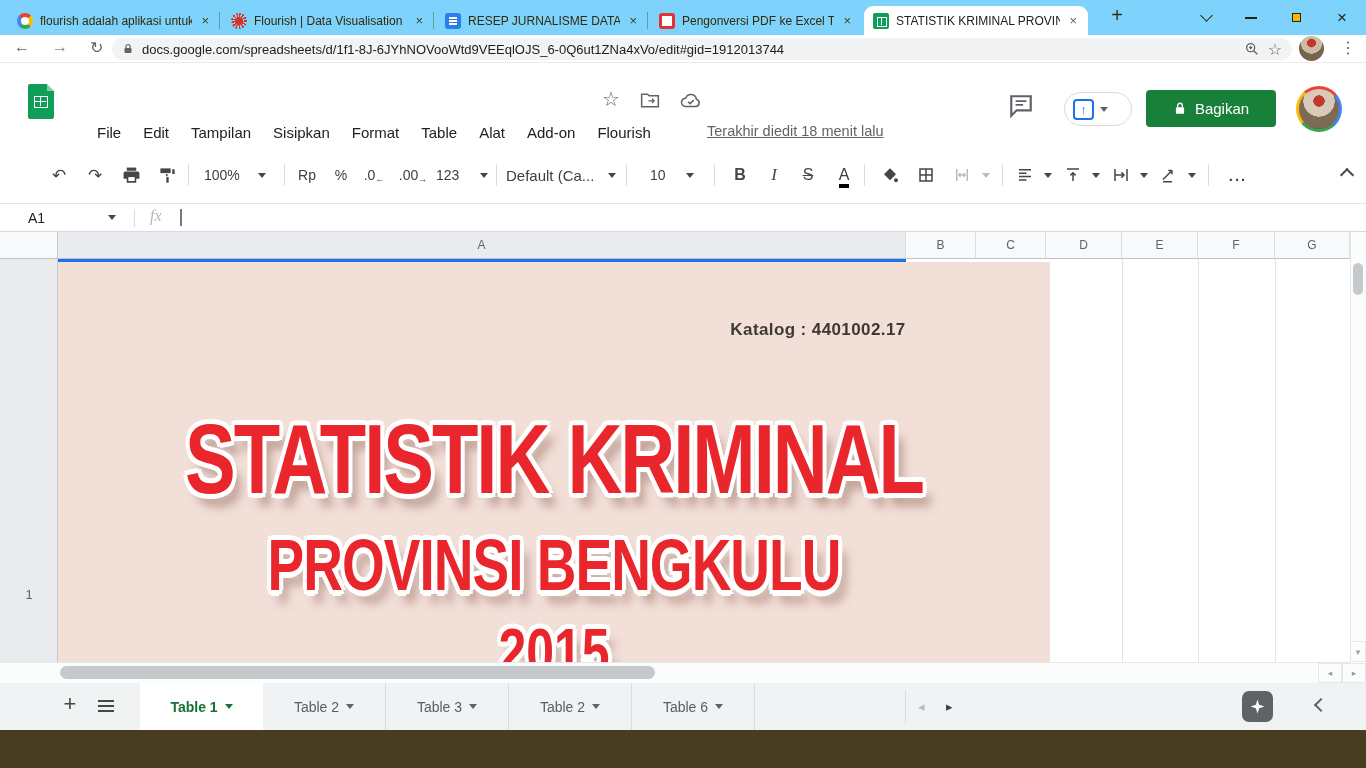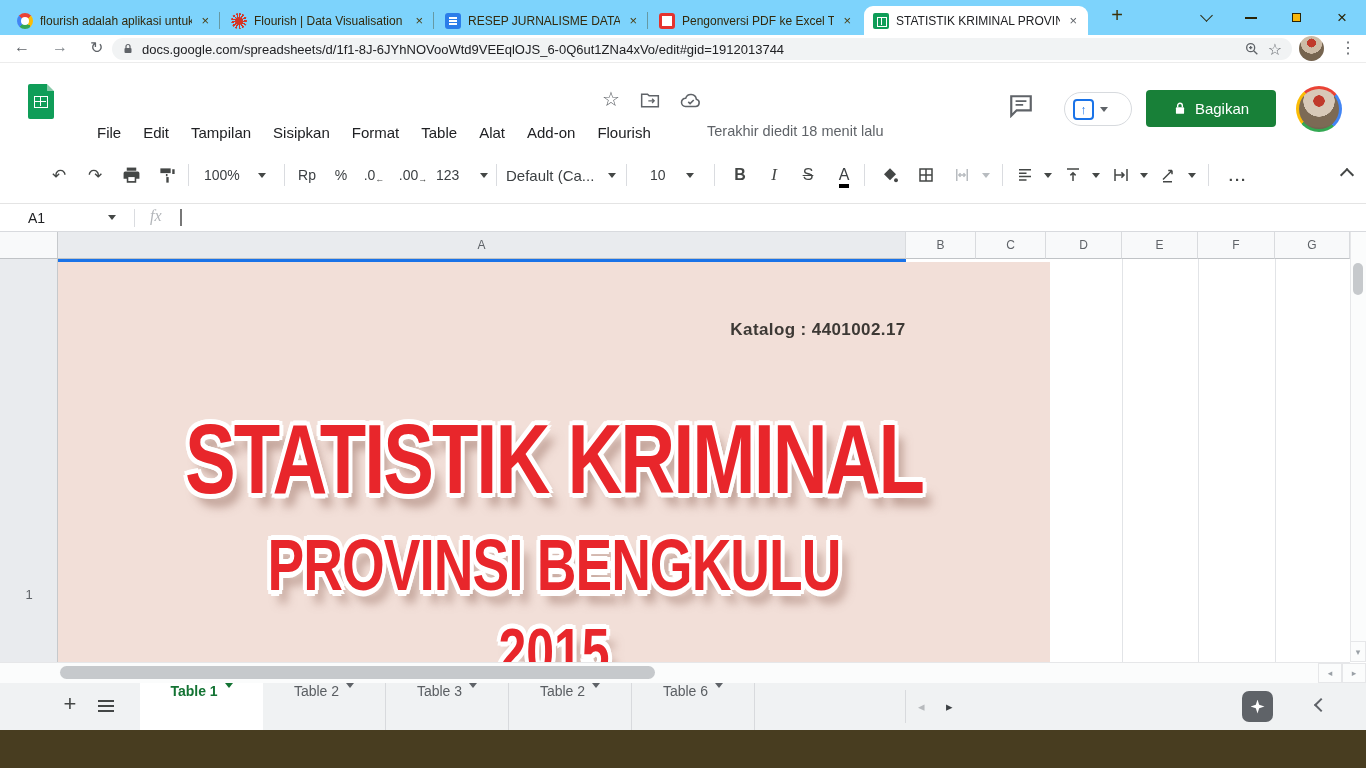--- a/index.html
+++ b/index.html
@@ -43,21 +43,21 @@
 .shicon{position:absolute;left:28px;top:21px;width:26px;height:35px;background:#0f9d58;border-radius:2px}
 .shicon::before{content:"";position:absolute;right:0;top:0;border-left:7px solid #87caa8;border-top:7px solid #fff;}
 .shicon i{position:absolute;left:6px;top:12px;width:14px;height:12px;border:1.5px solid #fff;display:block}
 .shicon i::before{content:"";position:absolute;left:4.5px;top:0;width:1.5px;height:9px;background:#fff}
 .shicon i::after{content:"";position:absolute;left:0;top:3.5px;width:11px;height:1.5px;background:#fff}
 .titlebox{position:absolute;left:80px;top:21px;height:30px;border:2px solid #1a73e8;border-radius:5px;background:#fff;display:flex;align-items:center;padding:0 2px}
 .titlesel{background:#1a73e8;color:#fff;font-size:19px;letter-spacing:.3px;padding:1px 3px;white-space:nowrap}
 .hic{position:absolute;color:#5f6368}
 .menus{position:absolute;left:86px;top:56px;height:27px;display:flex;align-items:center}
 .menus span{padding:0 11px;font-size:15px;color:#202124}
-.lastedit{position:absolute;left:707px;top:60px;font-size:14.5px;color:#5f6368;}
+.lastedit{position:absolute;left:707px;top:60px;font-size:14.5px;color:#5f6368;text-decoration:underline}
 .present{position:absolute;left:1064px;top:29px;width:68px;height:34px;border:1px solid #d7dade;border-radius:17px;background:#fff;display:flex;align-items:center;padding:0 8px;gap:6px}
 .pbox{width:21px;height:21px;border:2px solid #1a73e8;border-radius:4px;color:#1a73e8;font-weight:bold;font-size:13px;display:flex;align-items:center;justify-content:center}
 .bagikan{position:absolute;left:1146px;top:27px;width:130px;height:37px;background:#188038;border-radius:4px;color:#fff;display:flex;align-items:center;justify-content:center;gap:8px;font-size:15px}
 .avatar-lg{position:absolute;left:1296px;top:23px;width:46px;height:46px;border-radius:50%;background:conic-gradient(from -40deg,#ea4335 0 90deg,#4285f4 90deg 180deg,#34a853 180deg 270deg,#fbbc05 270deg 360deg)}
 .avatar-lg::after{content:"";position:absolute;inset:3px;border-radius:50%;background:radial-gradient(circle at 50% 30%,#c0392b 0 16%,#d8c9b8 17% 45%,#7c6a55 46% 75%,#4e4236 100%)}
 
 .toolbar{position:absolute;left:0;top:146px;width:1366px;height:58px;background:#fff;border-bottom:1px solid #e4e4e4}
 .ti{position:absolute;top:17px;height:24px;display:flex;align-items:center;justify-content:center;color:#444746;font-size:15px}
 .tsep{position:absolute;top:18px;width:1px;height:22px;background:#dadce0}
 .car{width:0;height:0;border-left:4px solid transparent;border-right:4px solid transparent;border-top:5px solid #444746;display:inline-block}
@@ -94,21 +94,21 @@
 .htrack{position:absolute;left:0;top:662px;width:1350px;height:21px;background:#fbfcfc;border-top:1px solid #e6e7e9}
 .hthumb{position:absolute;left:60px;top:666px;width:595px;height:13px;background:#c6c9cc;border-radius:7px}
 .vtrack{position:absolute;left:1350px;top:232px;width:16px;height:430px;background:#fbfcfc;border-left:1px solid #e6e7e9}
 .vthumb{position:absolute;left:1353px;top:263px;width:10px;height:32px;background:#c6c9cc;border-radius:5px}
 .sbtn{position:absolute;display:flex;align-items:center;justify-content:center;font-size:9px;color:#9aa0a6;background:#fbfcfc;border:1px solid #e6e7e9}
 
 .sheetbar{position:absolute;left:0;top:683px;width:1366px;height:47px;background:#f0f2f3}
 .addsheet{position:absolute;left:58px;top:8px;width:24px;text-align:center;font-size:22px;color:#444746}
 .allsheets{position:absolute;left:98px;top:17px;width:16px;height:12px;background:linear-gradient(#444746 0 2px,transparent 2px 5px,#444746 5px 7px,transparent 7px 10px,#444746 10px 12px)}
 .stabs{position:absolute;left:140px;top:0;height:47px;display:flex}
-.stab{width:123px;display:flex;align-items:flex-start;justify-content:center;gap:7px;font-size:14px;color:#5a5e62;border-right:1px solid #d8dadd}
+.stab{width:123px;display:flex;align-items:center;justify-content:center;gap:7px;font-size:14px;color:#5a5e62;border-right:1px solid #d8dadd}
 .stab.active{background:#fff;color:#137333;font-weight:bold;border-right:none}
 .snav{position:absolute;top:16px;font-size:13px}
 .explore{position:absolute;left:1242px;top:8px;width:31px;height:31px;background:#5f6368;border-radius:7px;display:flex;align-items:center;justify-content:center}
 .star4{width:14px;height:14px;background:#fff;clip-path:polygon(50% 0,62% 38%,100% 50%,62% 62%,50% 100%,38% 62%,0 50%,38% 38%)}
 .panelchev{position:absolute;left:1316px;top:17px;width:10px;height:10px;border-left:2px solid #5f6368;border-bottom:2px solid #5f6368;transform:rotate(45deg)}
 
 .taskbar{position:absolute;left:0;top:730px;width:1366px;height:38px;background:#483d20}
 svg{display:block}
 </style>
 </head>

